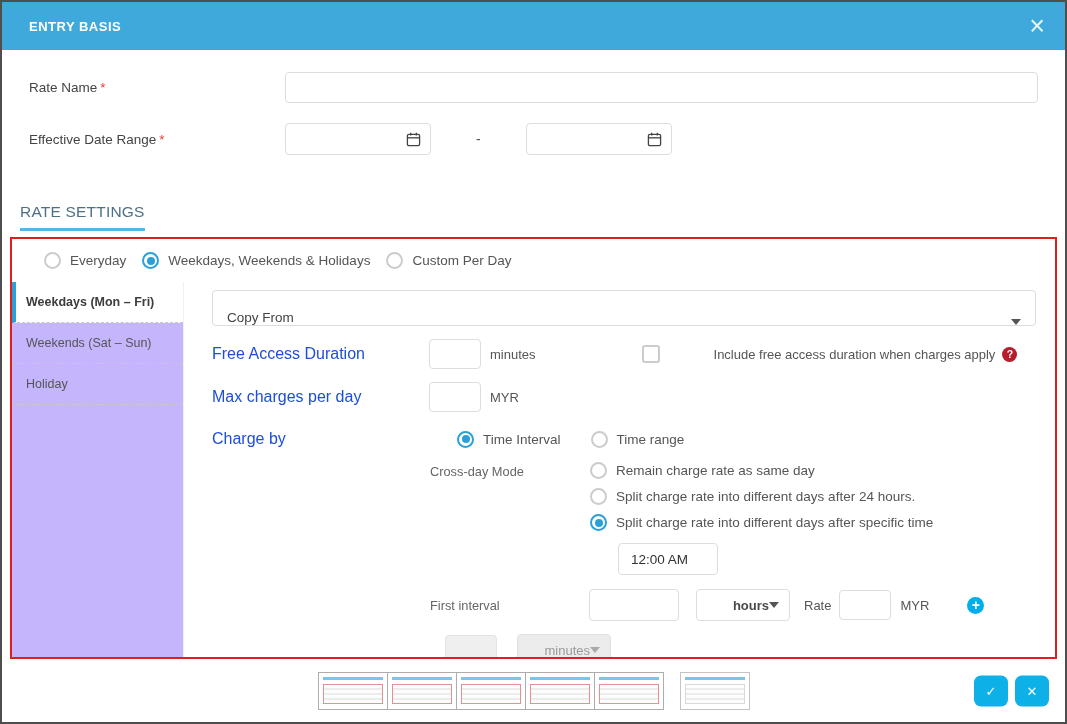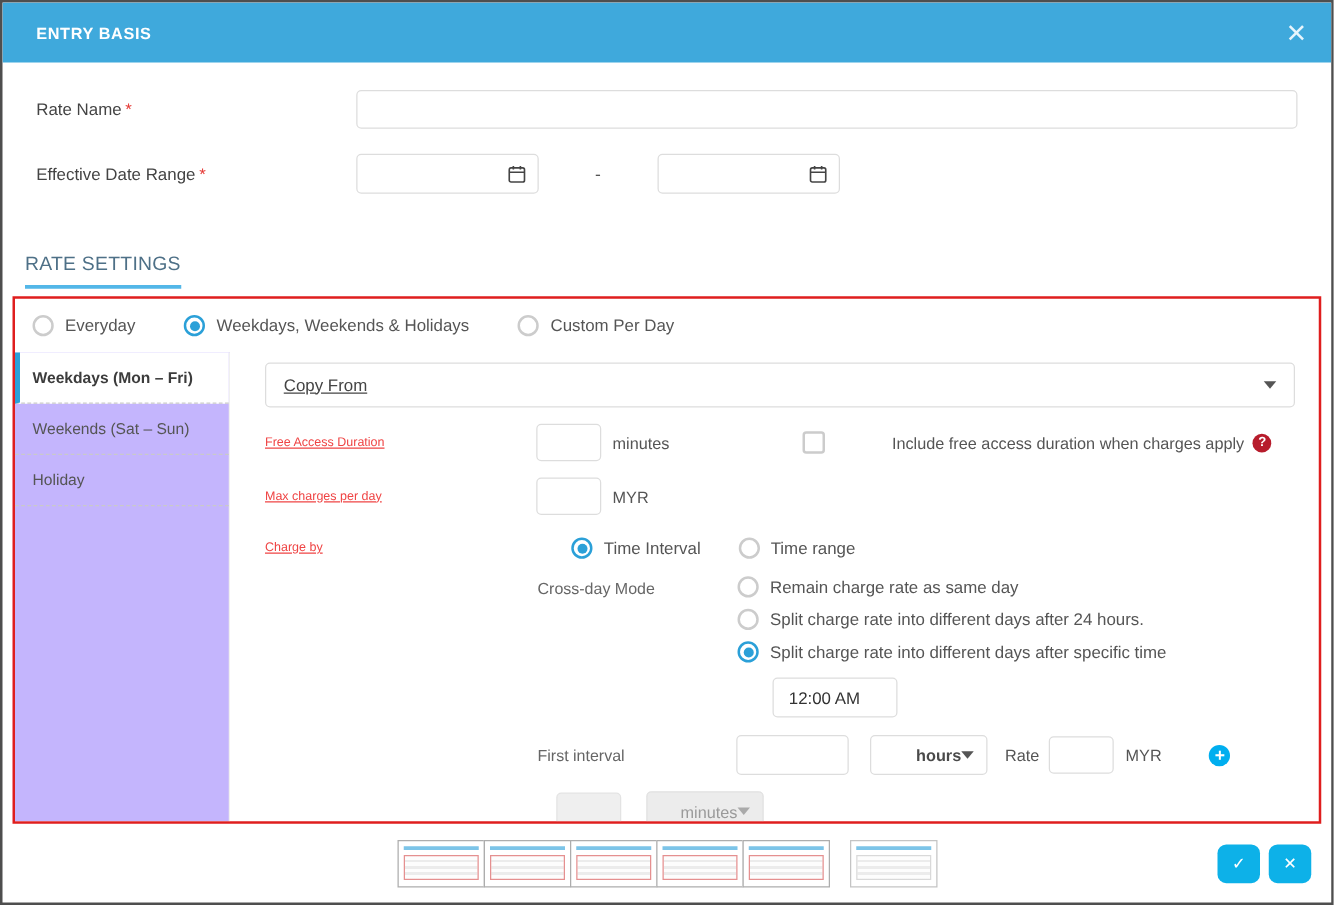--- a/index.html
+++ b/index.html
@@ -28,45 +28,45 @@
   .dash { margin: 0 45px; color: #555; font-size: 14px; }
 
   
   .tabs { display: flex; gap: 38px; padding: 28px 0 0 18px; flex: none; }
   .tab { font-size: 15.5px; color: #333; padding-bottom: 7px; cursor: pointer; letter-spacing: .2px; }
   .tab.active { color: #4e7087; border-bottom: 3px solid #53b7e8; }
 
   
   .redbox { margin: 6px 8px 0 8px; border: 2px solid #df1e1e; height: 422px;
     display: flex; flex-direction: column; flex: none; overflow: hidden; }
-  .daymode { display: flex; align-items: center; gap: 39px; padding: 13px 14px; flex: none; }
+  .daymode { display: flex; align-items: center; gap: 16px; padding: 13px 32px; flex: none; }
   .radio-opt { display: flex; align-items: center; gap: 9px; cursor: pointer; }
   .radio { width: 17px; height: 17px; border: 2px solid #ccc; border-radius: 50%;
     background: #fff; position: relative; flex: none; }
   .radio.sel { border-color: #2ba0d8; }
   .radio.sel::after { content: ""; position: absolute; inset: 2.5px; background: #2ba0d8; border-radius: 50%; }
   .rlabel { font-size: 13.5px; color: #555; }
 
   .panelbody { display: flex; flex: 1; min-height: 0; }
   .sidebar { width: 172px; flex: none; background: #c4b5fd; border-right: 1px solid #f0f0f0; }
   .side-item { padding: 13px 8px 13px 14px; font-size: 12.5px; color: #555;
     border-bottom: 1px dashed #c9c9c9; cursor: pointer; }
   .side-item.active { font-weight: bold; color: #3c3c3c; border-left: 4px solid #2ba0d8;
     padding-left: 10px; background: #fff; }
 
   .content { flex: 1; padding: 8px 19px 0 28px; overflow: hidden; }
   .copyfrom { height: 36px; border: 1px solid #ddd; border-radius: 4px; display: flex;
-    align-items: center; justify-content: space-between; padding: 0 14px; font-size: 13.5px;
-    color: #444; cursor: pointer; background: #fff; text-decoration: underline; }
+    align-items: flex-end; justify-content: space-between; padding: 0 14px; font-size: 13.5px;
+    color: #444; cursor: pointer; background: #fff; }
   .chev { width: 0; height: 0; border-left: 5px solid transparent;
     border-right: 5px solid transparent; border-top: 6px solid #555; }
   .chev.gray { border-top-color: #aaa; }
 
   .crow { display: flex; align-items: center; margin-top: 13px; }
-  .clabel { width: 217px; font-size: 10px; color: #ef4444; flex: none; text-decoration: underline; }
+  .clabel { width: 217px; font-size: 16px; color: #1d4ed8; flex: none; }
   .small-input { width: 52px; height: 30px; border: 1px solid #ddd; border-radius: 4px;
     outline: none; padding: 0 8px; font-size: 13px; }
   .small-input:disabled { background: #efefef; border-color: #e3e3e3; }
   .unit { margin-left: 9px; font-size: 13px; color: #555; }
   .chk-group { display: flex; align-items: center; cursor: pointer; }
   .checkbox { width: 18px; height: 18px; border: 2px solid #ccc; border-radius: 3px;
     background: #fff; flex: none; }
   .chk-label { margin-left: 10px; font-size: 13px; color: #555; padding-left: 44px; }
   .help { width: 15px; height: 15px; border-radius: 50%; background: #b71c2c; color: #fff;
     font-size: 10.5px; font-weight: bold; display: flex; align-items: center;

